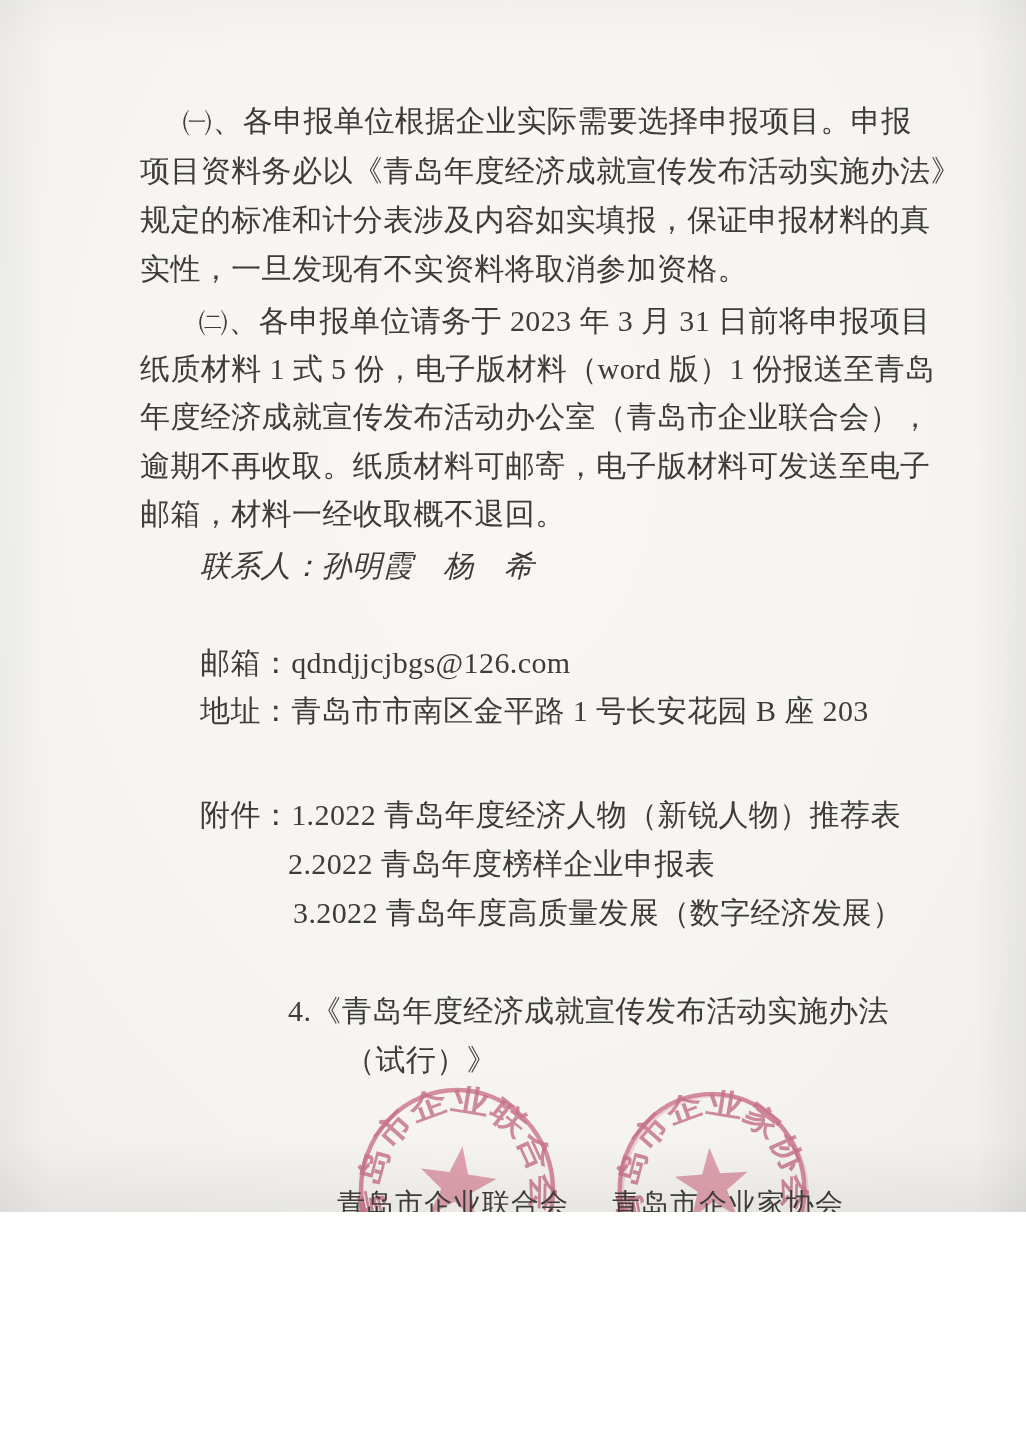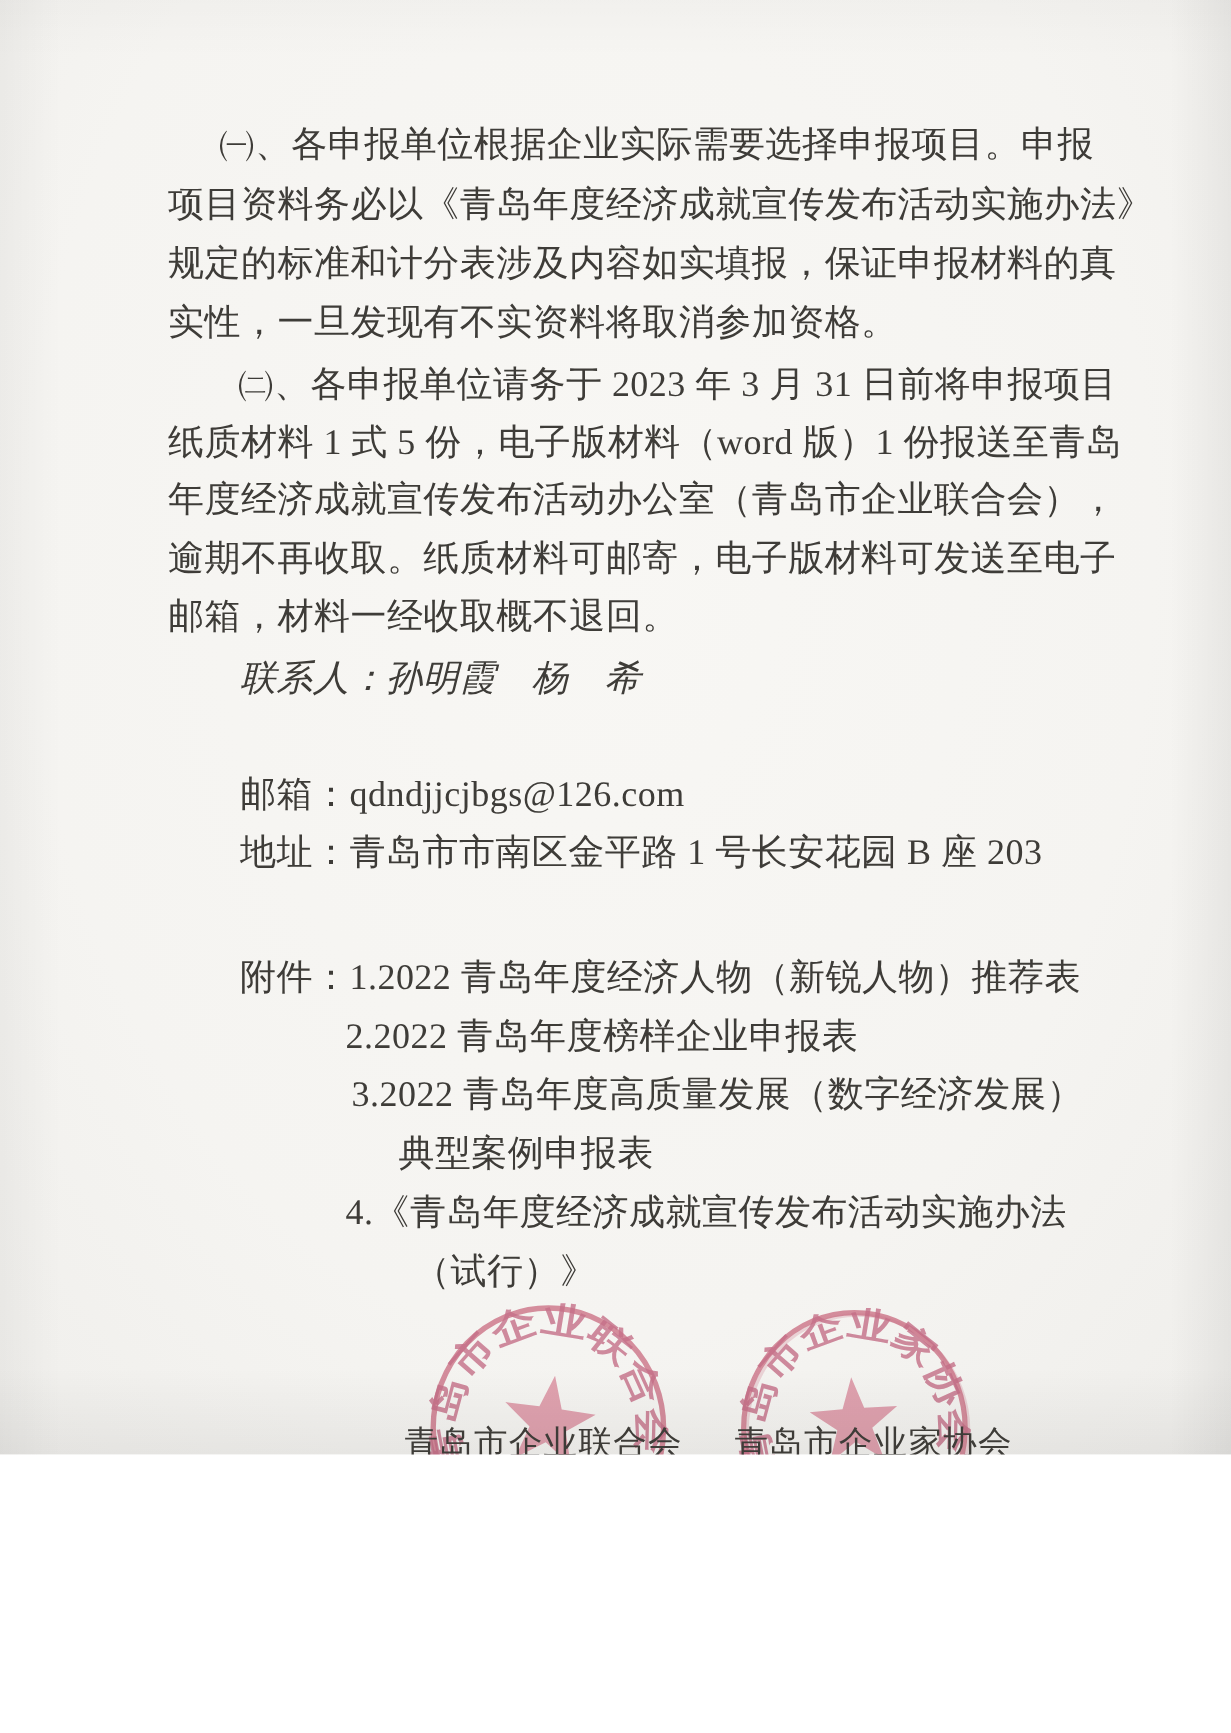--- a/index.html
+++ b/index.html
@@ -63,21 +63,20 @@
   <div class="line" style="left:140px; top:446px;text-align:right;">逾期不再收取。纸质材料可邮寄，电子版材料可发送至电子</div>
   <div class="line" style="left:140px; top:494px;">邮箱，材料一经收取概不退回。</div>
 
   <div class="line" style="left:200px; top:546px;font-style:italic;">联系人：孙明霞　杨　希</div>
   <div class="line" style="left:200px; top:643px;">邮箱：qdndjjcjbgs@126.com</div>
   <div class="line" style="left:200px; top:691px;">地址：青岛市市南区金平路 1 号长安花园 B 座 203</div>
 
   <div class="line" style="left:200px; top:795px;">附件：1.2022 青岛年度经济人物（新锐人物）推荐表</div>
   <div class="line" style="left:288px; top:844px;">2.2022 青岛年度榜样企业申报表</div>
   <div class="line" style="left:293px; top:893px;">3.2022 青岛年度高质量发展（数字经济发展）</div>
-  <div class="line" style="left:332px; top:942px;">典型案例申报表</div>
   <div class="line" style="left:288px; top:991px;">4.《青岛年度经济成就宣传发布活动实施办法</div>
   <div class="line" style="left:345px; top:1040px;">（试行）》</div>
 
   <svg class="seal" style="left:357px; top:1086px;" width="200" height="208" viewBox="0 0 200 208">
     <defs>
       <path id="arc-left" d="M 31 138 A 76 80 0 1 1 169 138" fill="none"></path>
     </defs>
     <ellipse cx="100" cy="104" rx="96" ry="100" fill="none" stroke="#d4788e" stroke-width="4.5" opacity="0.8"></ellipse>
     <polygon points="100,60 109.4,87.1 138,87.6 115.2,104.9 123.5,132.4 100,116 76.5,132.4 84.8,104.9 62,87.6 90.6,87.1" fill="#e7a0b1" opacity="0.9" transform="rotate(8 100 100)"></polygon>
     <text font-size="31" fill="#ce7590" opacity="0.8">

